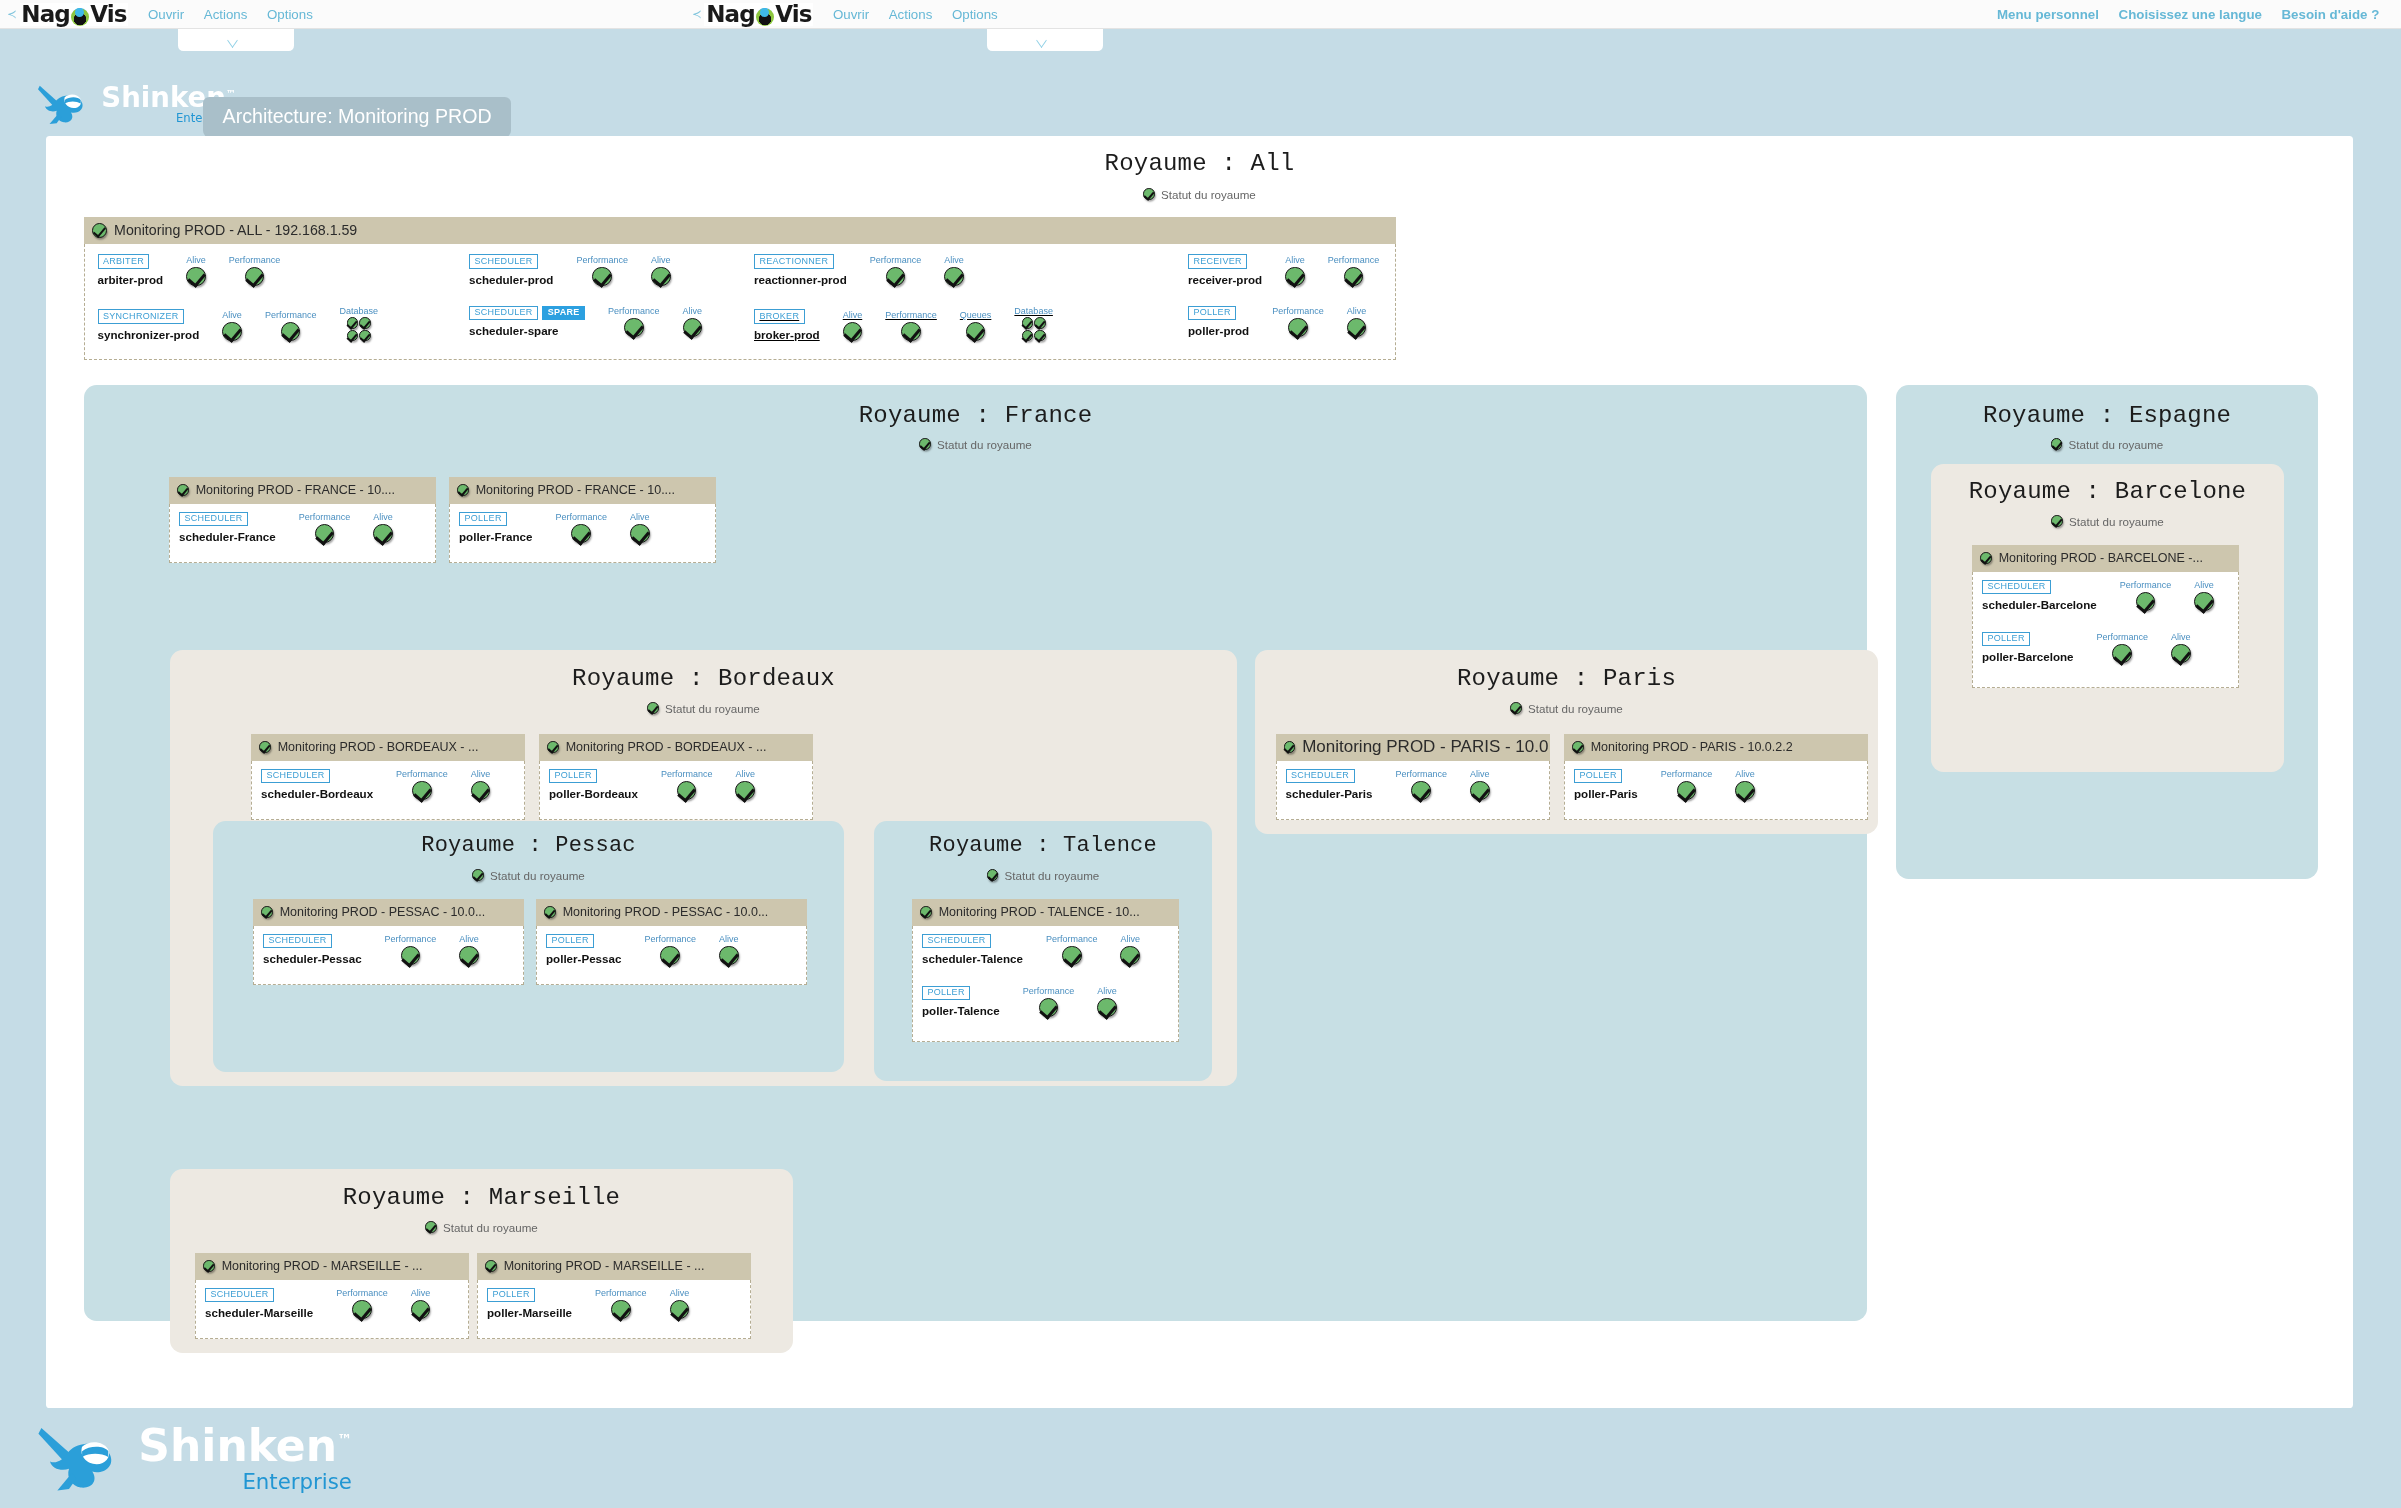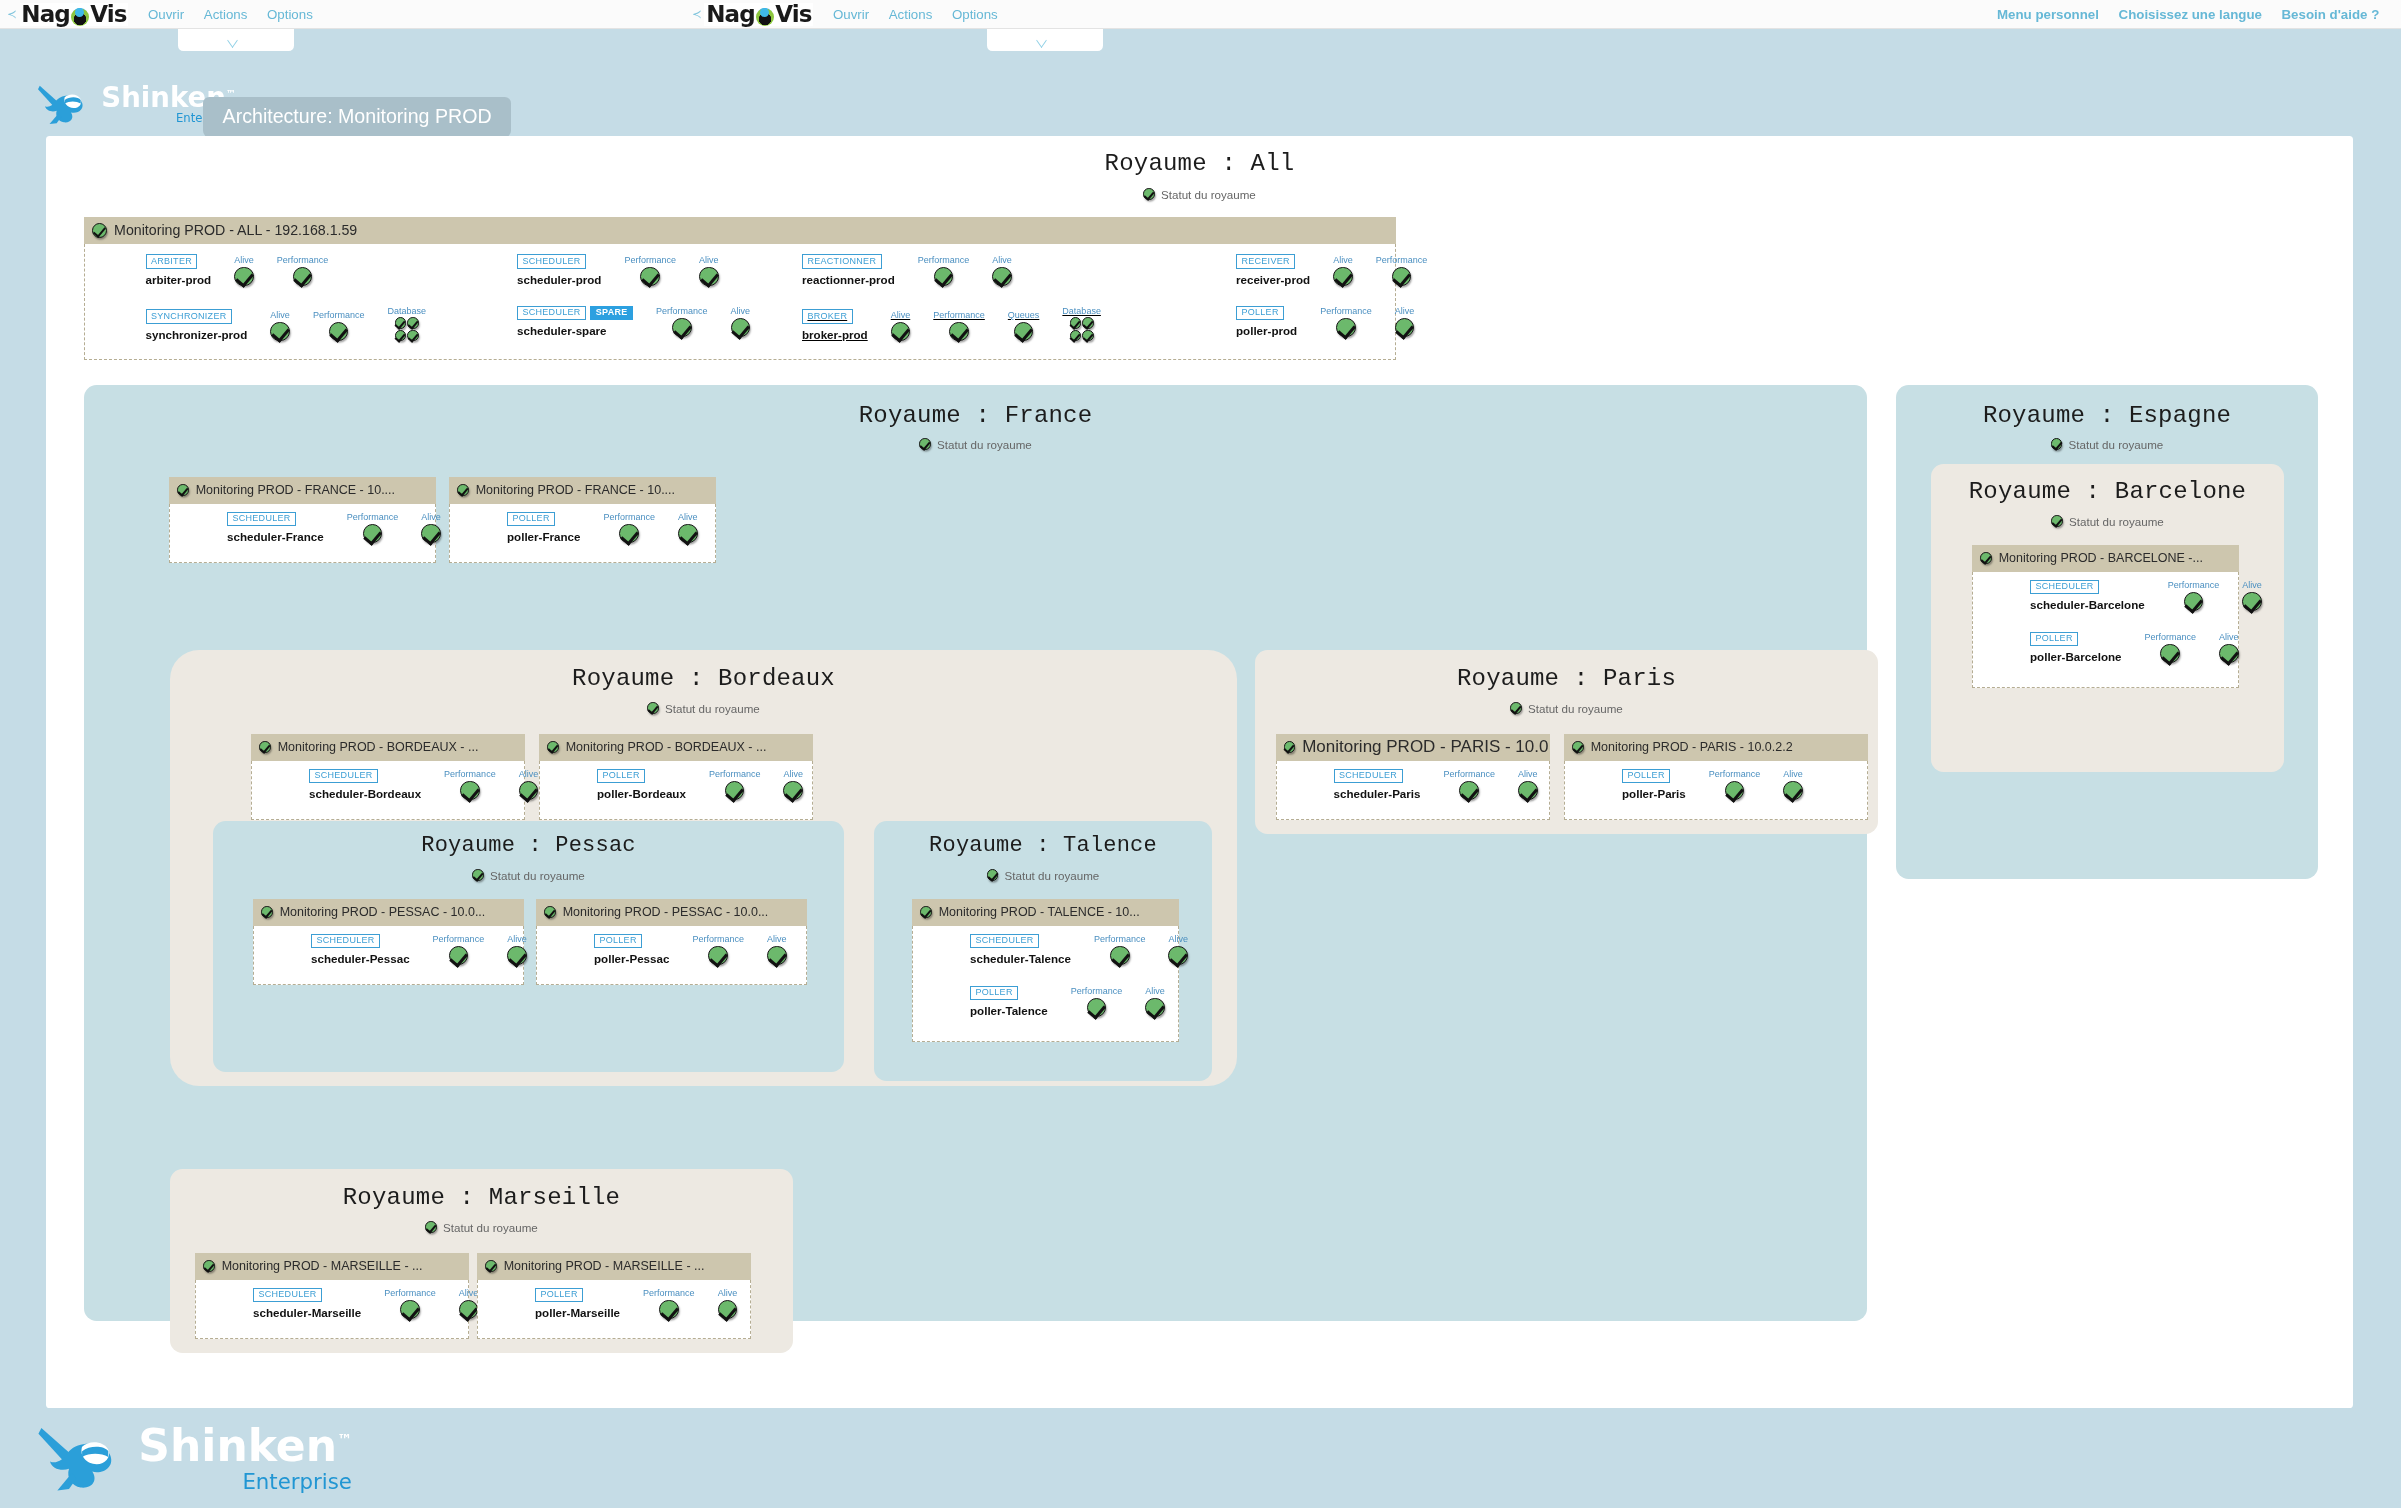--- a/index.html
+++ b/index.html
@@ -106,21 +106,21 @@
   }
   .hb-body {
     background:#ffffff;
     border:1.8px dashed #b5ad93;
     border-top:none;
     position:relative;
   }
 
   
   .daemon { position:absolute; display:flex; align-items:flex-end; }
-  .daemon-id { width:auto;margin-left:48px; }
+  .daemon-id { width:auto; }
   .tagrow { display:flex; gap:4.4px; align-items:center; }
   .tag {
     border:0.9px solid #3c9ed4; color:#3c9ed4; background:#fff;
     font-size:9px; padding:1.8px 4.4px 1.8px 4.4px; line-height:1;
     font-family:"Liberation Sans", sans-serif; white-space:nowrap;
     letter-spacing:0.3px;
   }
   .tag.spare { background:#2ca0e0; color:#ffffff; border-color:#2ca0e0; font-weight:bold; }
   .dname {
     font-size:11.6px; font-weight:bold; color:#111; margin-top:4.4px;
@@ -460,21 +460,21 @@
               <span class="chk"></span>
             </div>
             <div class="metric">
               <span class="metric-label">Alive</span>
               <span class="chk"></span>
             </div>
           </div>
         </div>
       </div>
 
-      <div class="royaume r-beige" style="left:86px; top:265px; width:1067px; height:436px;border-radius:29px;">
+      <div class="royaume r-beige" style="left:86px; top:265px; width:1067px; height:436px;">
         <div class="r-title" style="top:15px;">Royaume : Bordeaux</div>
         <div class="r-status" style="top:52px;">
           <span class="chk sm"></span>
           <span>Statut du royaume</span>
         </div>
 
         <div class="hostbox" style="left:81px; top:84px; width:274px;">
           <div class="hb-head" style="font-size:12.5px;">
             <span class="chk sm"></span>
             <span>Monitoring PROD - BORDEAUX - ...</span>

